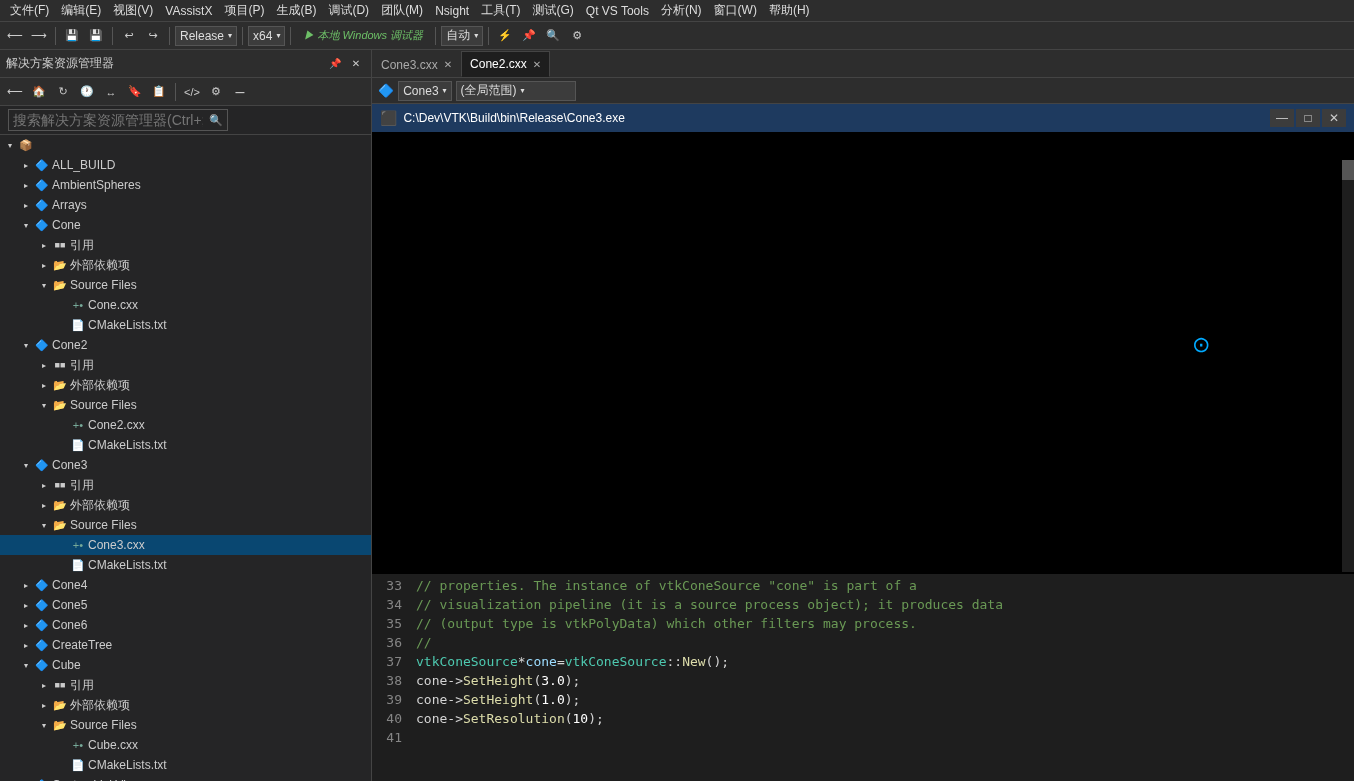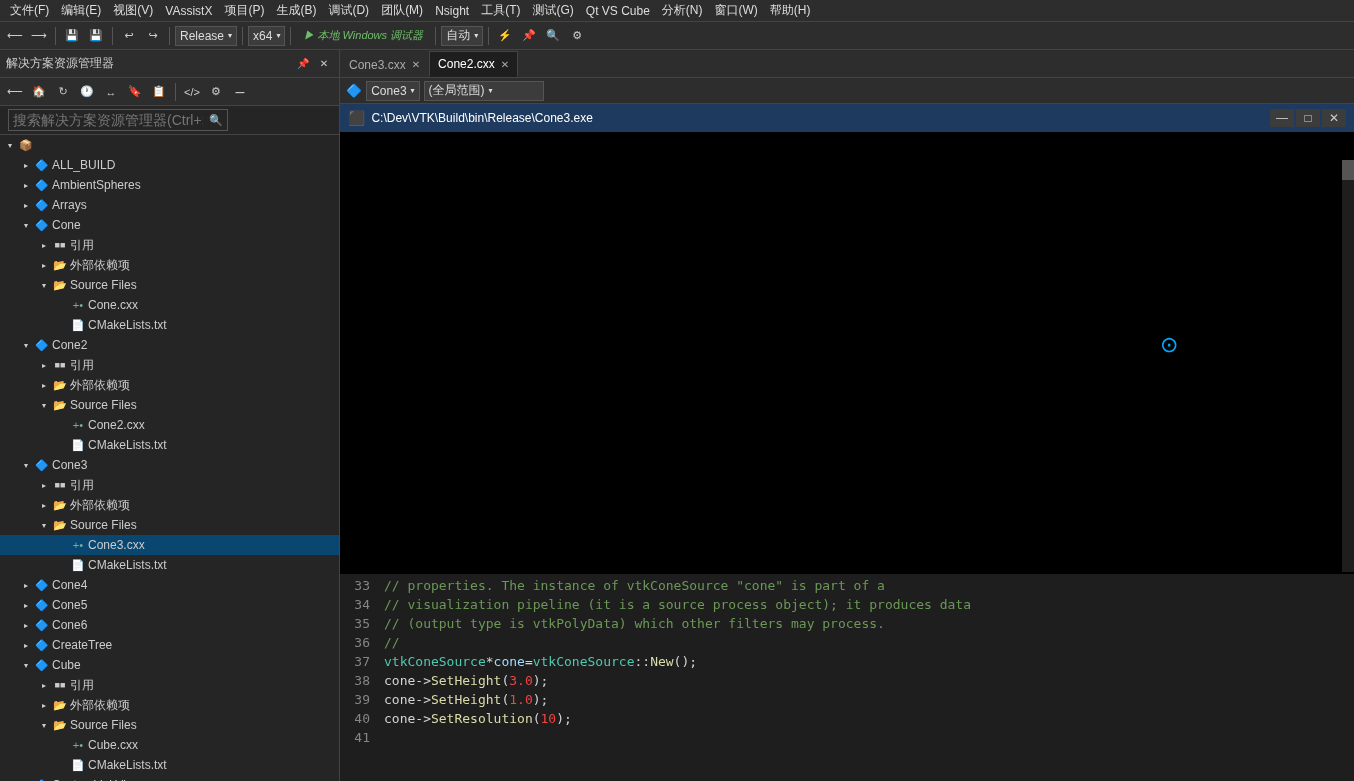--- a/index.html
+++ b/index.html
@@ -63,21 +63,21 @@
     .toolbar-dropdown-arrow { font-size: 8px; }
 
     
     .main-layout {
       display: flex;
       height: calc(781px - 22px - 28px);
     }
 
     
     .left-panel {
-      width: 340px;
+      width: 372px;
       background: #252526;
       border-right: 1px solid #444;
       display: flex;
       flex-direction: column;
       min-width: 0;
     }
 
     .panel-titlebar {
       background: #2d2d2d;
       height: 28px;
@@ -299,41 +299,41 @@
       font-family: Consolas, monospace;
       font-size: 13px;
       line-height: 19px;
       padding: 2px 8px;
       overflow: hidden;
     }
     .code-line { display: flex; align-items: center; height: 19px; }
     .code-comment { color: #6a9955; }
     .code-type { color: #4ec9b0; }
     .code-func { color: #dcdcaa; }
-    .code-num { color: #ef4444; }
+    .code-num { color: #ffffff; }
     .code-normal { color: #d4d4d4; }
     .code-ptr { color: #9cdcfe; }
 
   </style>
 </head>
 <body>
 
 <div class="menubar">
   <div class="menubar-item">文件(F)</div>
   <div class="menubar-item">编辑(E)</div>
   <div class="menubar-item">视图(V)</div>
   <div class="menubar-item">VAssistX</div>
   <div class="menubar-item">项目(P)</div>
   <div class="menubar-item">生成(B)</div>
   <div class="menubar-item">调试(D)</div>
   <div class="menubar-item">团队(M)</div>
   <div class="menubar-item">Nsight</div>
   <div class="menubar-item">工具(T)</div>
   <div class="menubar-item">测试(G)</div>
-  <div class="menubar-item">Qt VS Cube</div>
+  <div class="menubar-item">Qt VS Tools</div>
   <div class="menubar-item">分析(N)</div>
   <div class="menubar-item">窗口(W)</div>
   <div class="menubar-item">帮助(H)</div>
 </div>
 
 <div class="toolbar">
 
   <div class="toolbar-btn">⟵</div>
   <div class="toolbar-btn">⟶</div>
   <div class="toolbar-sep"></div>

